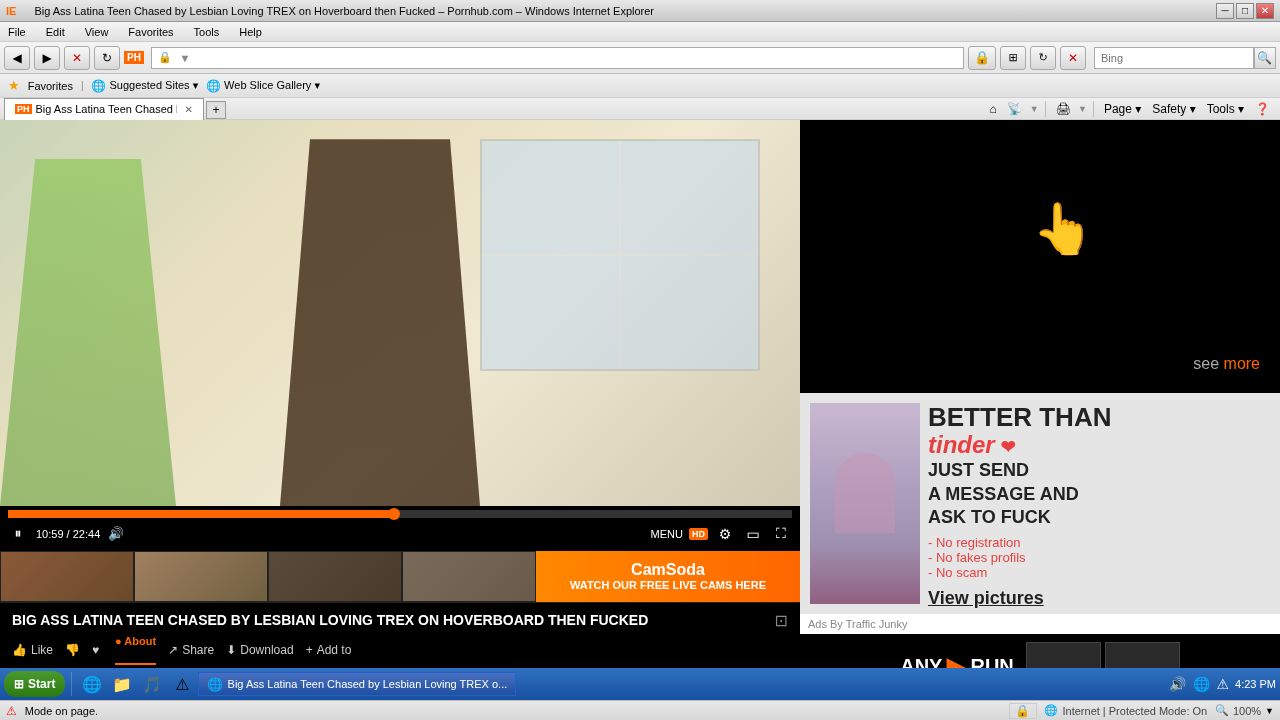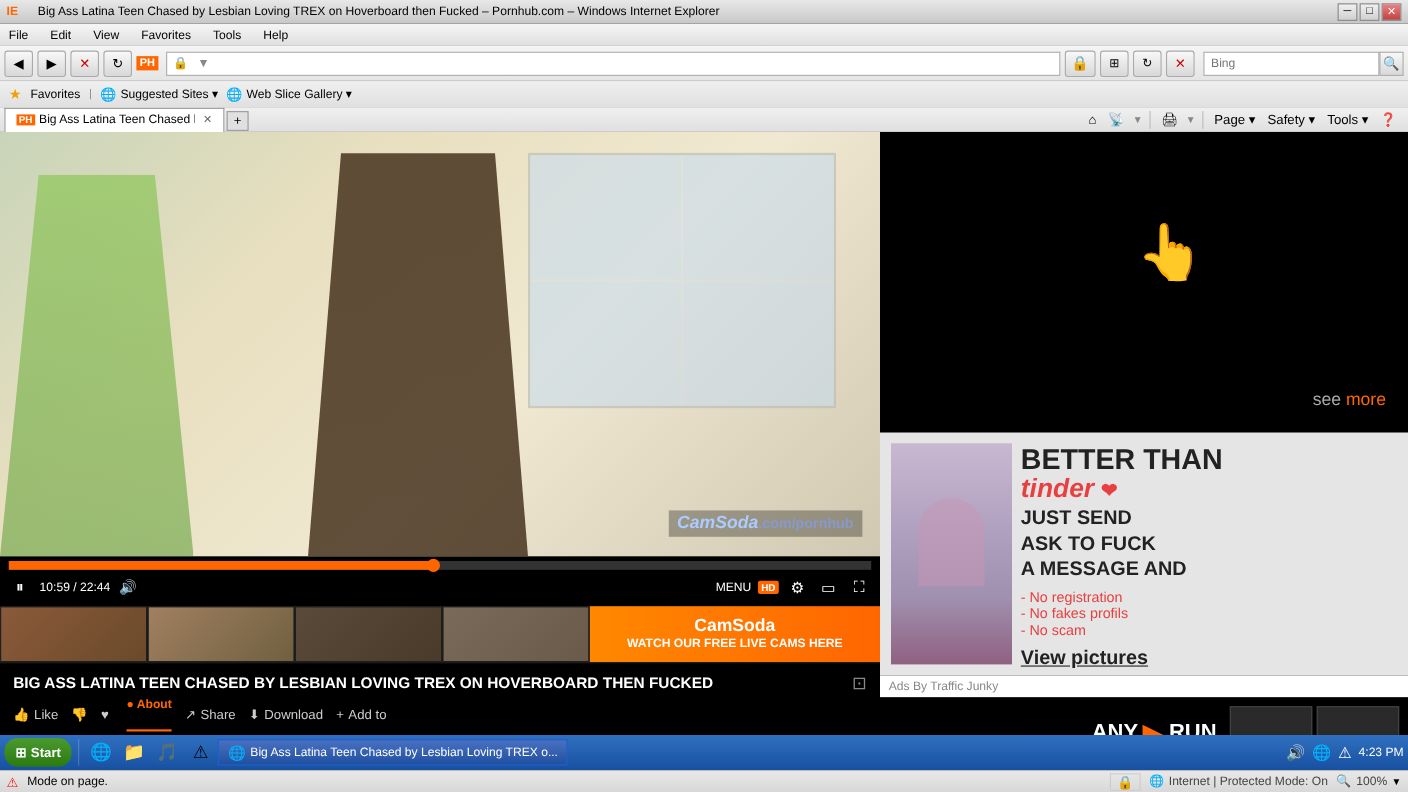--- a/index.html
+++ b/index.html
@@ -660,23 +660,20 @@
 
         <div style="position:absolute;bottom:0;left:0;width:22%;height:90%;background:linear-gradient(180deg,rgba(150,200,100,0.8),rgba(100,160,60,0.6));clip-path:polygon(20% 0%,80% 0%,100% 100%,0% 100%);"></div>
         <div style="position:absolute;bottom:0;left:35%;width:25%;height:95%;background:linear-gradient(180deg,rgba(80,60,40,0.9),rgba(60,40,20,0.8));clip-path:polygon(15% 0%,85% 0%,100% 100%,0% 100%);"></div>
 
         <div style="position:absolute;top:5%;right:5%;width:35%;height:60%;background:rgba(200,220,240,0.4);border:2px solid rgba(180,180,160,0.5);display:grid;grid-template-columns:1fr 1fr;grid-template-rows:1fr 1fr;gap:2px;">
           <div style="background:rgba(200,220,240,0.3);"></div>
           <div style="background:rgba(200,220,240,0.3);"></div>
           <div style="background:rgba(200,220,240,0.3);"></div>
           <div style="background:rgba(200,220,240,0.3);"></div>
         </div>
-      </div>
-      <div class="camsoda-logo">
-        <span style="color:#aaccff;font-style:italic;font-size:16px;">CamSoda</span><span style="color:#8899cc;font-size:13px;">.com/pornhub</span>
       </div>
     </div>
 
     <div class="video-controls">
       <div class="progress-bar-container">
         <div class="progress-bar-fill"></div>
         <div class="progress-thumb"></div>
       </div>
       <div class="controls-row">
         <div class="ctrl-btn">⏸</div>
@@ -766,37 +763,37 @@
       </div>
 
       <div style="flex:1;">
         <div class="ad-title">BETTER THAN</div>
         <div class="ad-subtitle">
           <span style="color:#e84040;font-size:24px;font-weight:bold;font-style:italic;">tinder</span>
           <span style="color:#e84040;font-size:18px;"> ❤</span>
         </div>
         <div class="ad-body">
           <div>JUST SEND</div>
+          <div>A MESSAGE AND</div>
           <div>ASK TO FUCK</div>
-          <div>A MESSAGE AND</div>
         </div>
         <div class="ad-bullets">
           <div class="ad-bullet">- No registration</div>
           <div class="ad-bullet">- No fakes profils</div>
           <div class="ad-bullet">- No scam</div>
         </div>
         <div class="ad-cta">View pictures</div>
       </div>
     </div>
 
     <div class="ads-label">
       <span>Ads By Traffic Junky</span>
     </div>
 
-    <div class="anyrun-area" style="background:#000;display:flex;align-items:center;padding:8px;gap:12px;flex:1;justify-content:flex-end;">
+    <div class="anyrun-area" style="background:#000;display:flex;align-items:center;padding:8px;gap:12px;flex:1;">
       <div style="display:flex;gap:4px;align-items:center;">
         <span style="color:white;font-size:20px;font-weight:bold;">ANY</span>
         <span style="color:#f60;font-size:26px;">▶</span>
         <span style="color:white;font-size:20px;font-weight:bold;">RUN</span>
       </div>
       <div style="display:flex;gap:4px;">
         <div style="width:75px;height:48px;background:#2a2a2a;border:1px solid #444;"></div>
         <div style="width:75px;height:48px;background:#2a2a2a;border:1px solid #444;"></div>
       </div>
     </div>

